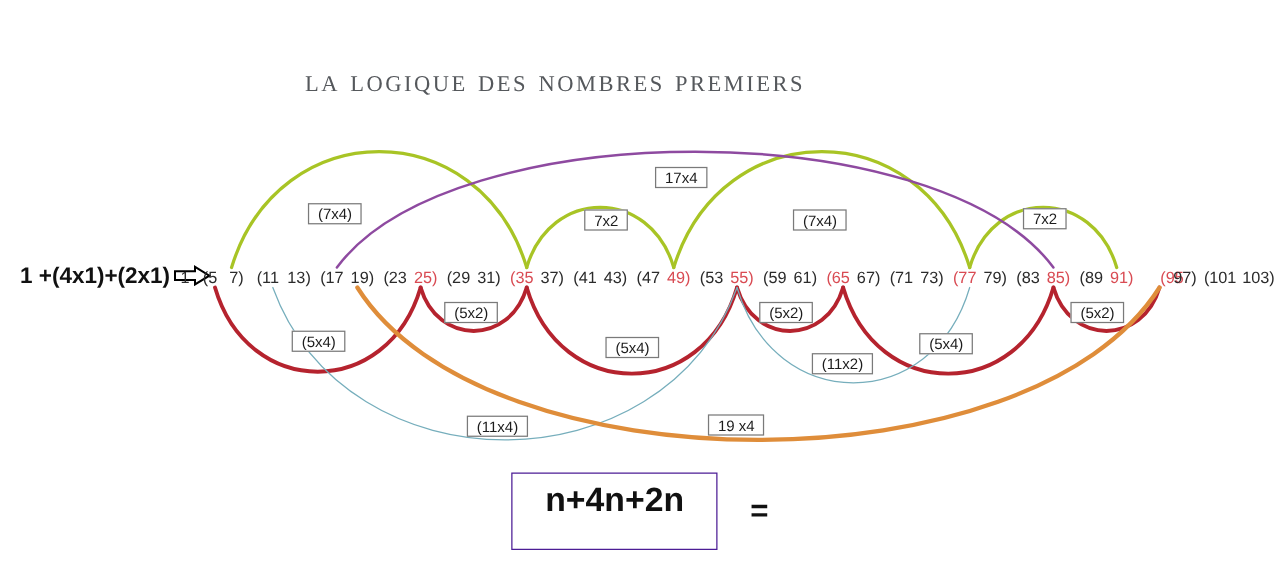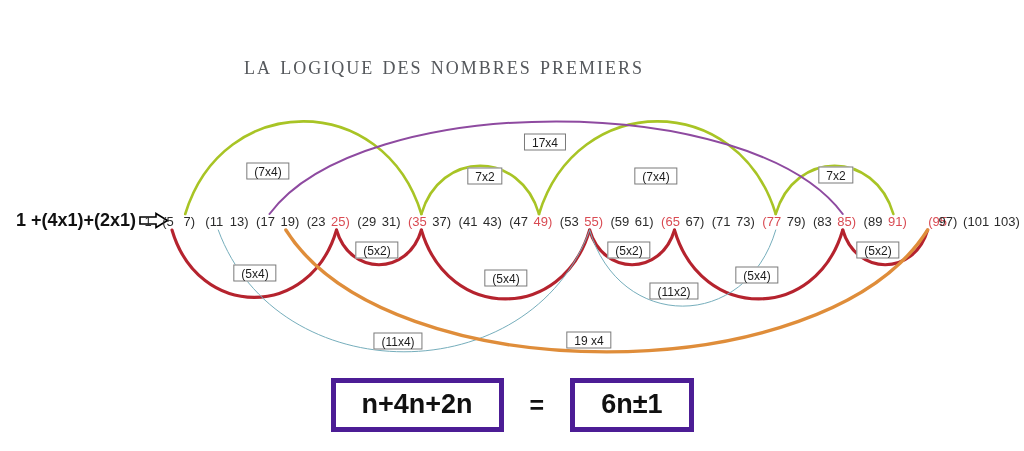--- a/index.html
+++ b/index.html
@@ -103,27 +103,27 @@
     position: absolute;
     left: 0;
     top: 378px;
     width: 1024px;
     display: flex;
     justify-content: center;
     align-items: center;
     gap: 26px;
   }
   .eq-box {
-    border: 5px solid #4c1d95;
+    border: 1px solid #4c1d95;
     background: #ffffff;
     font-family: "Liberation Sans", sans-serif;
     font-size: 27px;
     font-weight: bold;
     color: #111111;
-    padding: 6px 26px 8px 26px;
+    padding: 6px 26px 24px 26px;
     line-height: 30px;
     white-space: nowrap;
   }
   #eq-sign {
     font-family: "Liberation Sans", sans-serif;
     font-size: 25px;
     font-weight: bold;
     color: #111111;
     line-height: 30px;
   }
@@ -208,14 +208,13 @@
     <div class="arc-label" style="left: 757px; top: 275px;">(5x4)</div>
     <div class="arc-label" style="left: 878px; top: 250px;">(5x2)</div>
     <div class="arc-label" style="left: 398px; top: 341px;">(11x4)</div>
     <div class="arc-label" style="left: 674px; top: 291px;">(11x2)</div>
     <div class="arc-label" style="left: 589px; top: 340px;">19 x4</div>
   </div>
 
 <div id="equation">
   <div class="eq-box">n+4n+2n</div>
   <div id="eq-sign">=</div>
-  <div class="eq-box">6n±1</div>
 </div>
 
 </body></html>

